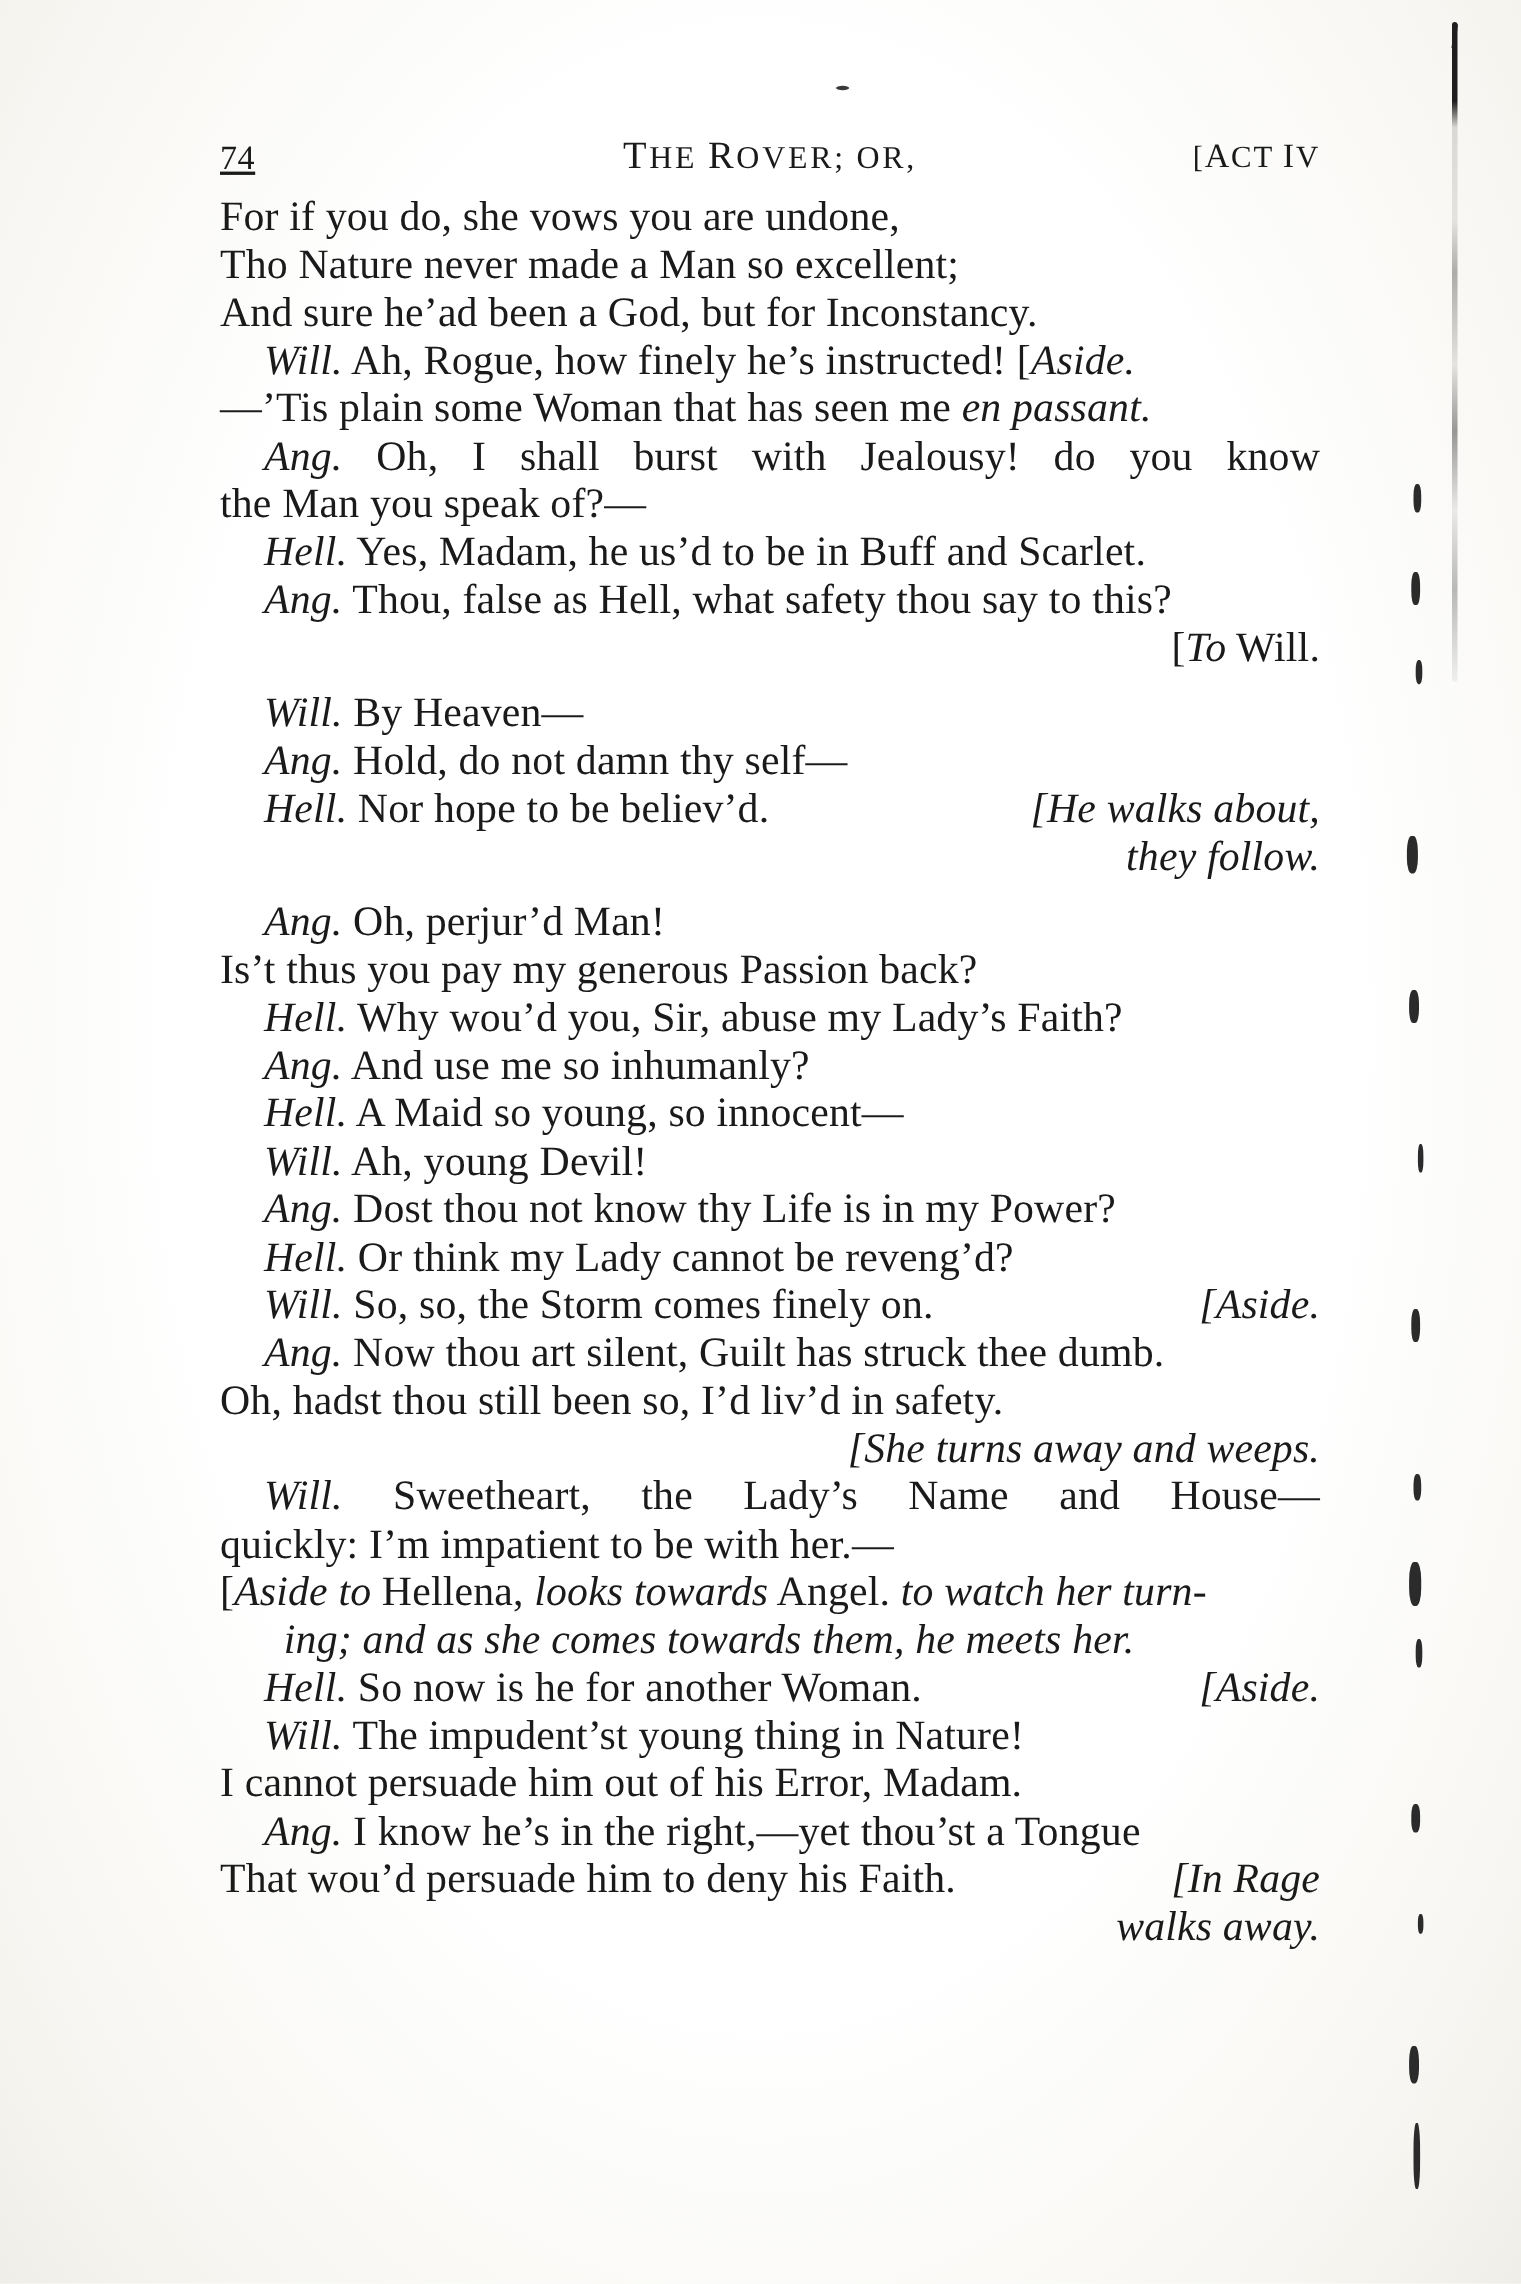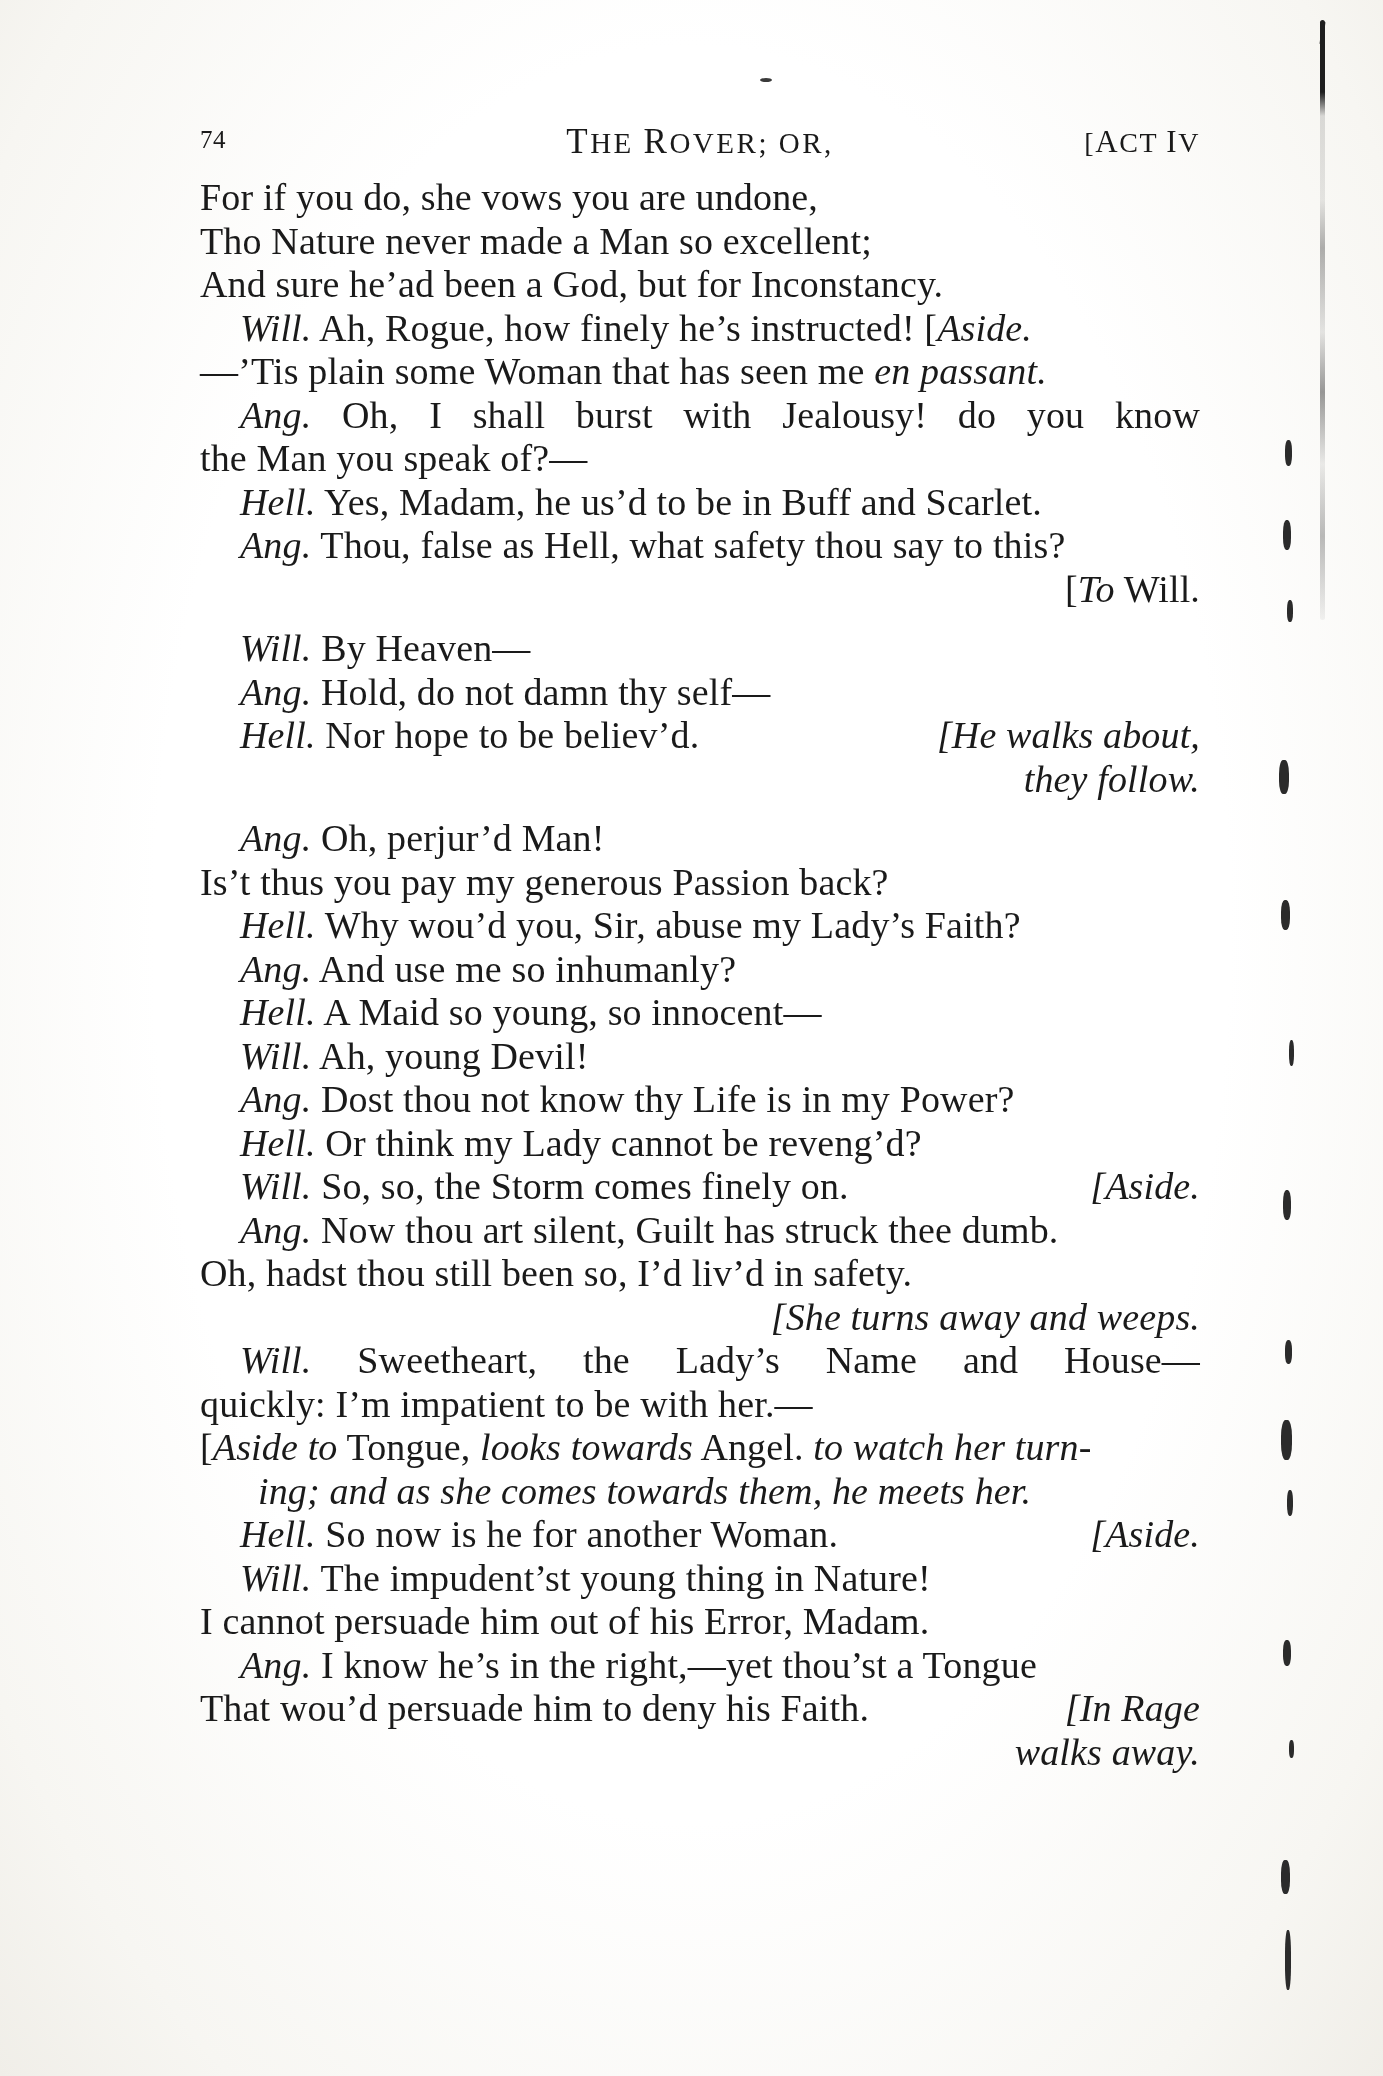--- a/index.html
+++ b/index.html
@@ -43,22 +43,23 @@
   
   .header-line {
     position: relative;
     height: 54px;
     margin-bottom: 10px;
   }
   .folio {
     position: absolute;
     left: 0;
     top: 14px;
-    font-size: 25px;
+    font-size: 31px;
     letter-spacing: 0.5px;
+    text-decoration: underline;
   }
   .running-title {
     position: absolute;
     left: 0;
     right: 0;
     top: 10px;
     text-align: center;
     font-size: 29px;
     letter-spacing: 2.5px;
   }
@@ -205,21 +206,21 @@
     <div class="line indent"><span class="sp">Ang.</span><span> Now thou art silent, Guilt has struck thee dumb.</span></div>
 
     <div class="line">Oh, hadst thou still been so, I’d liv’d in safety.</div>
 
     <div class="line right"><span class="sd">[She turns away and weeps.</span></div>
 
     <div class="line indent justify"><span class="sp">Will.</span><span> Sweetheart, the Lady’s Name and House—</span></div>
 
     <div class="line">quickly: I’m impatient to be with her.—</div>
 
-    <div class="line"><span>[</span><span class="it">Aside to</span><span> Tongue, </span><span class="it">looks towards</span><span> Angel. </span><span class="it">to watch her turn-</span></div>
+    <div class="line"><span>[</span><span class="it">Aside to</span><span> Hellena, </span><span class="it">looks towards</span><span> Angel. </span><span class="it">to watch her turn-</span></div>
 
     <div class="line indent2"><span class="it">ing; and as she comes towards them, he meets her.</span></div>
 
     <div class="line indent" style="position:relative;"><span class="sp">Hell.</span><span> So now is he for another Woman.</span><span class="sd" style="position:absolute; right:0; top:0;">[Aside.</span></div>
 
     <div class="line indent"><span class="sp">Will.</span><span> The impudent’st young thing in Nature!</span></div>
 
     <div class="line">I cannot persuade him out of his Error, Madam.</div>
 
     <div class="line indent"><span class="sp">Ang.</span><span> I know he’s in the right,—yet thou’st a Tongue</span></div>

